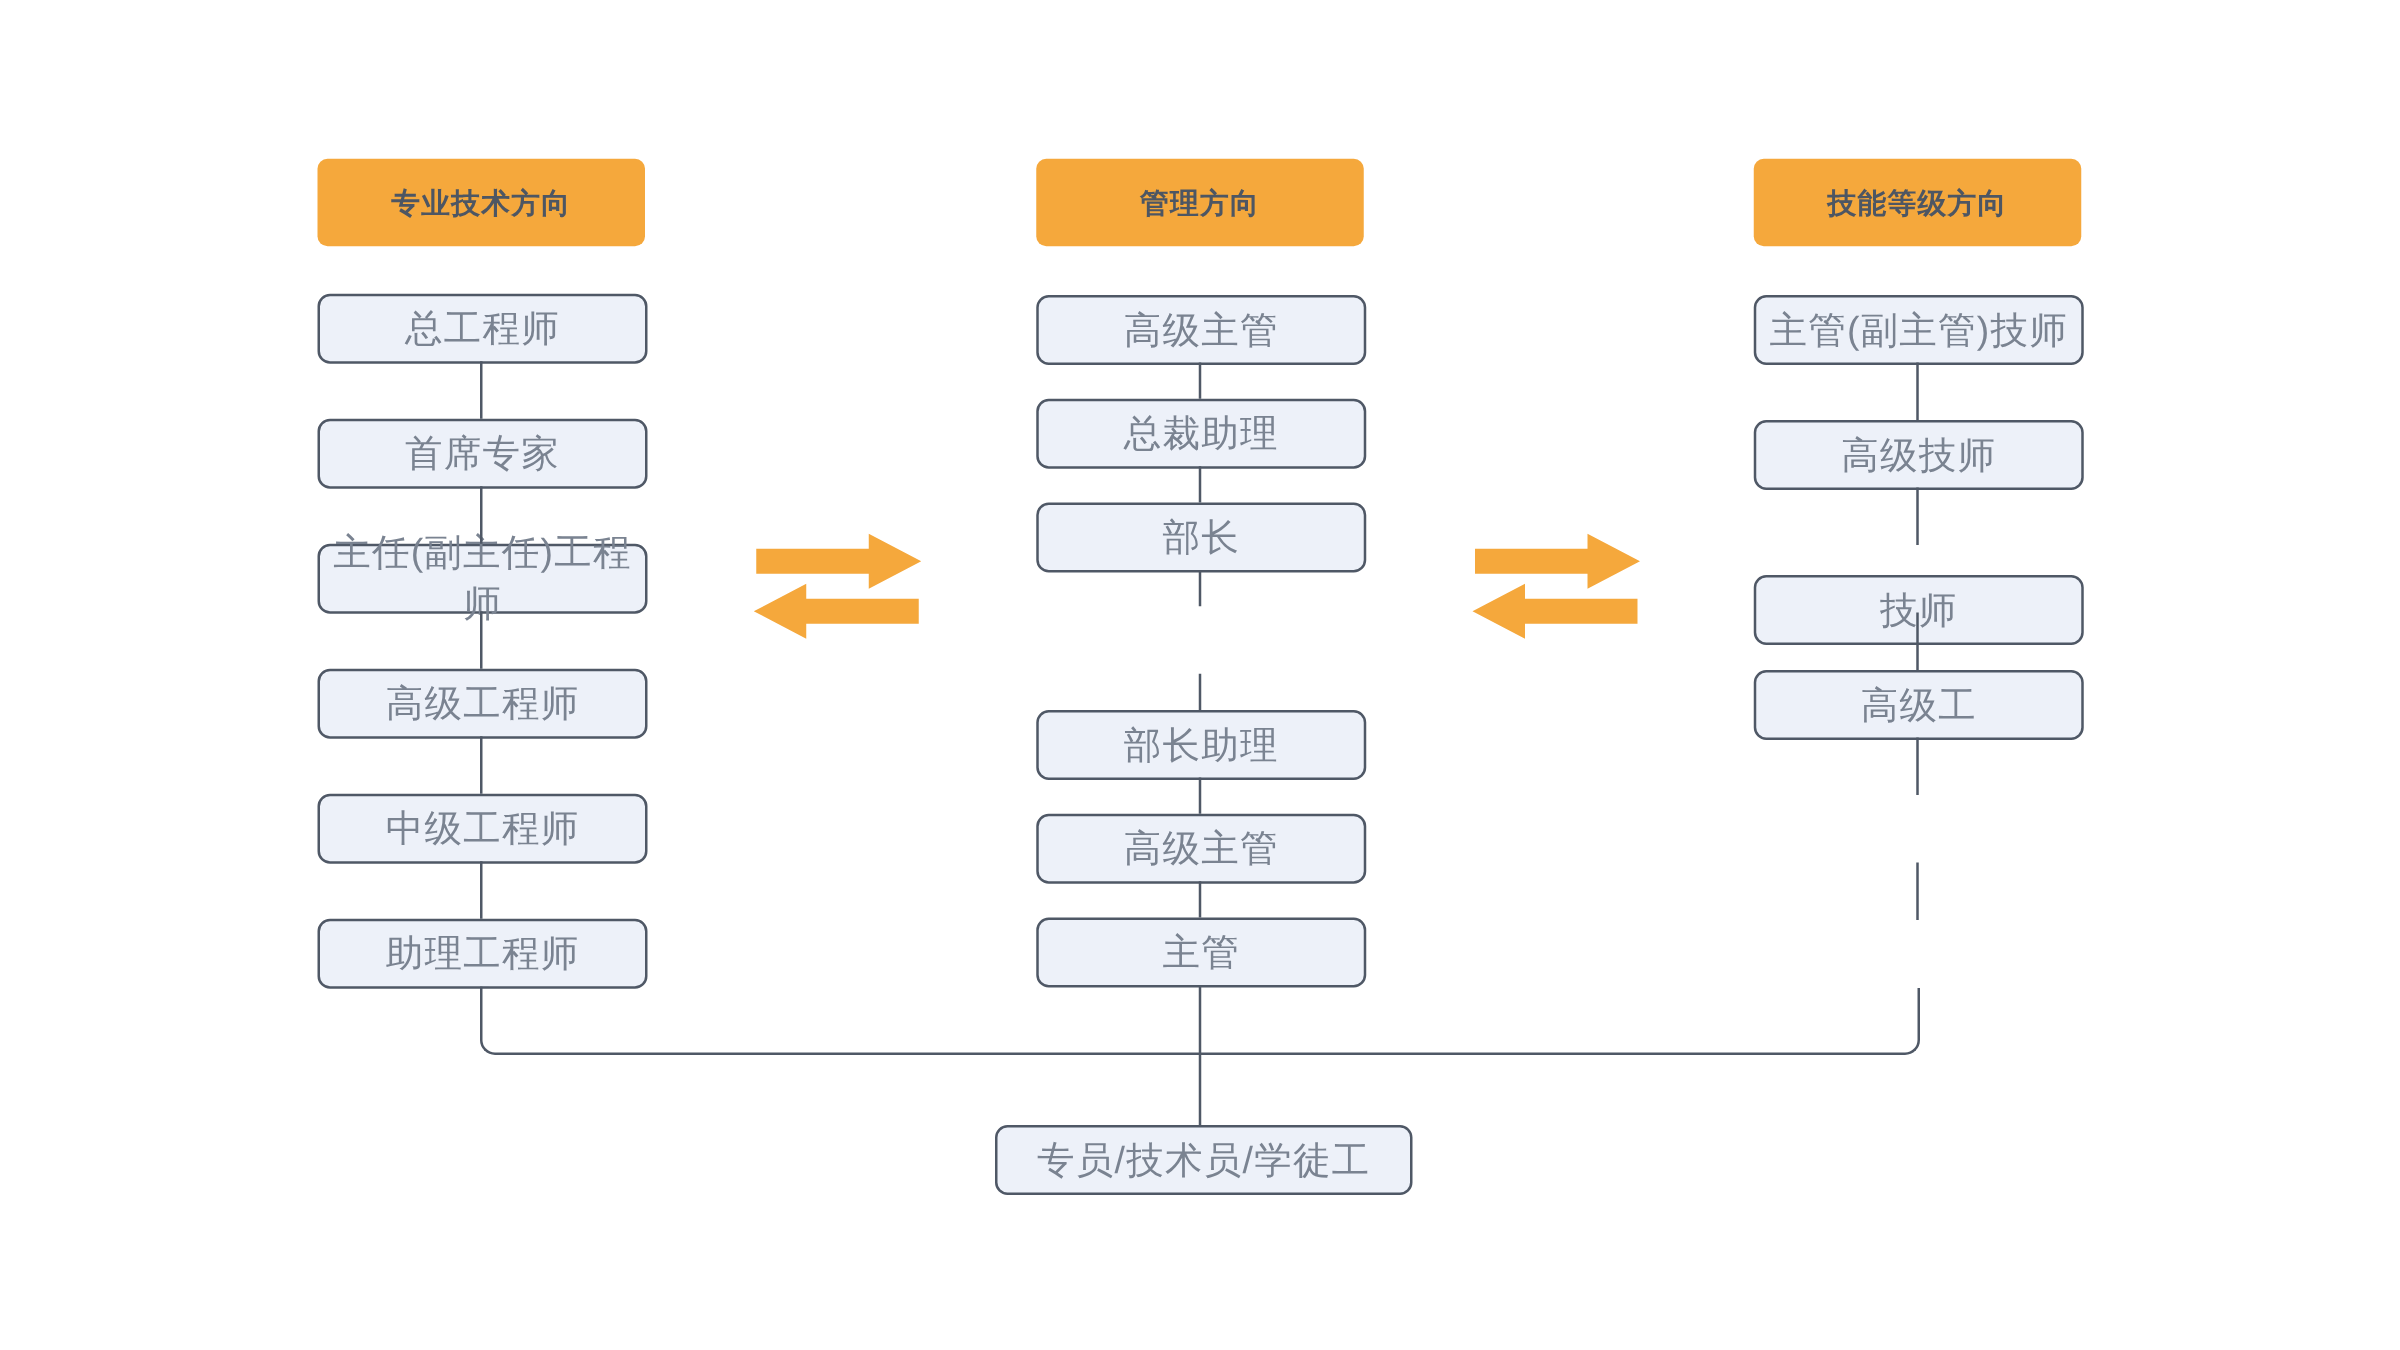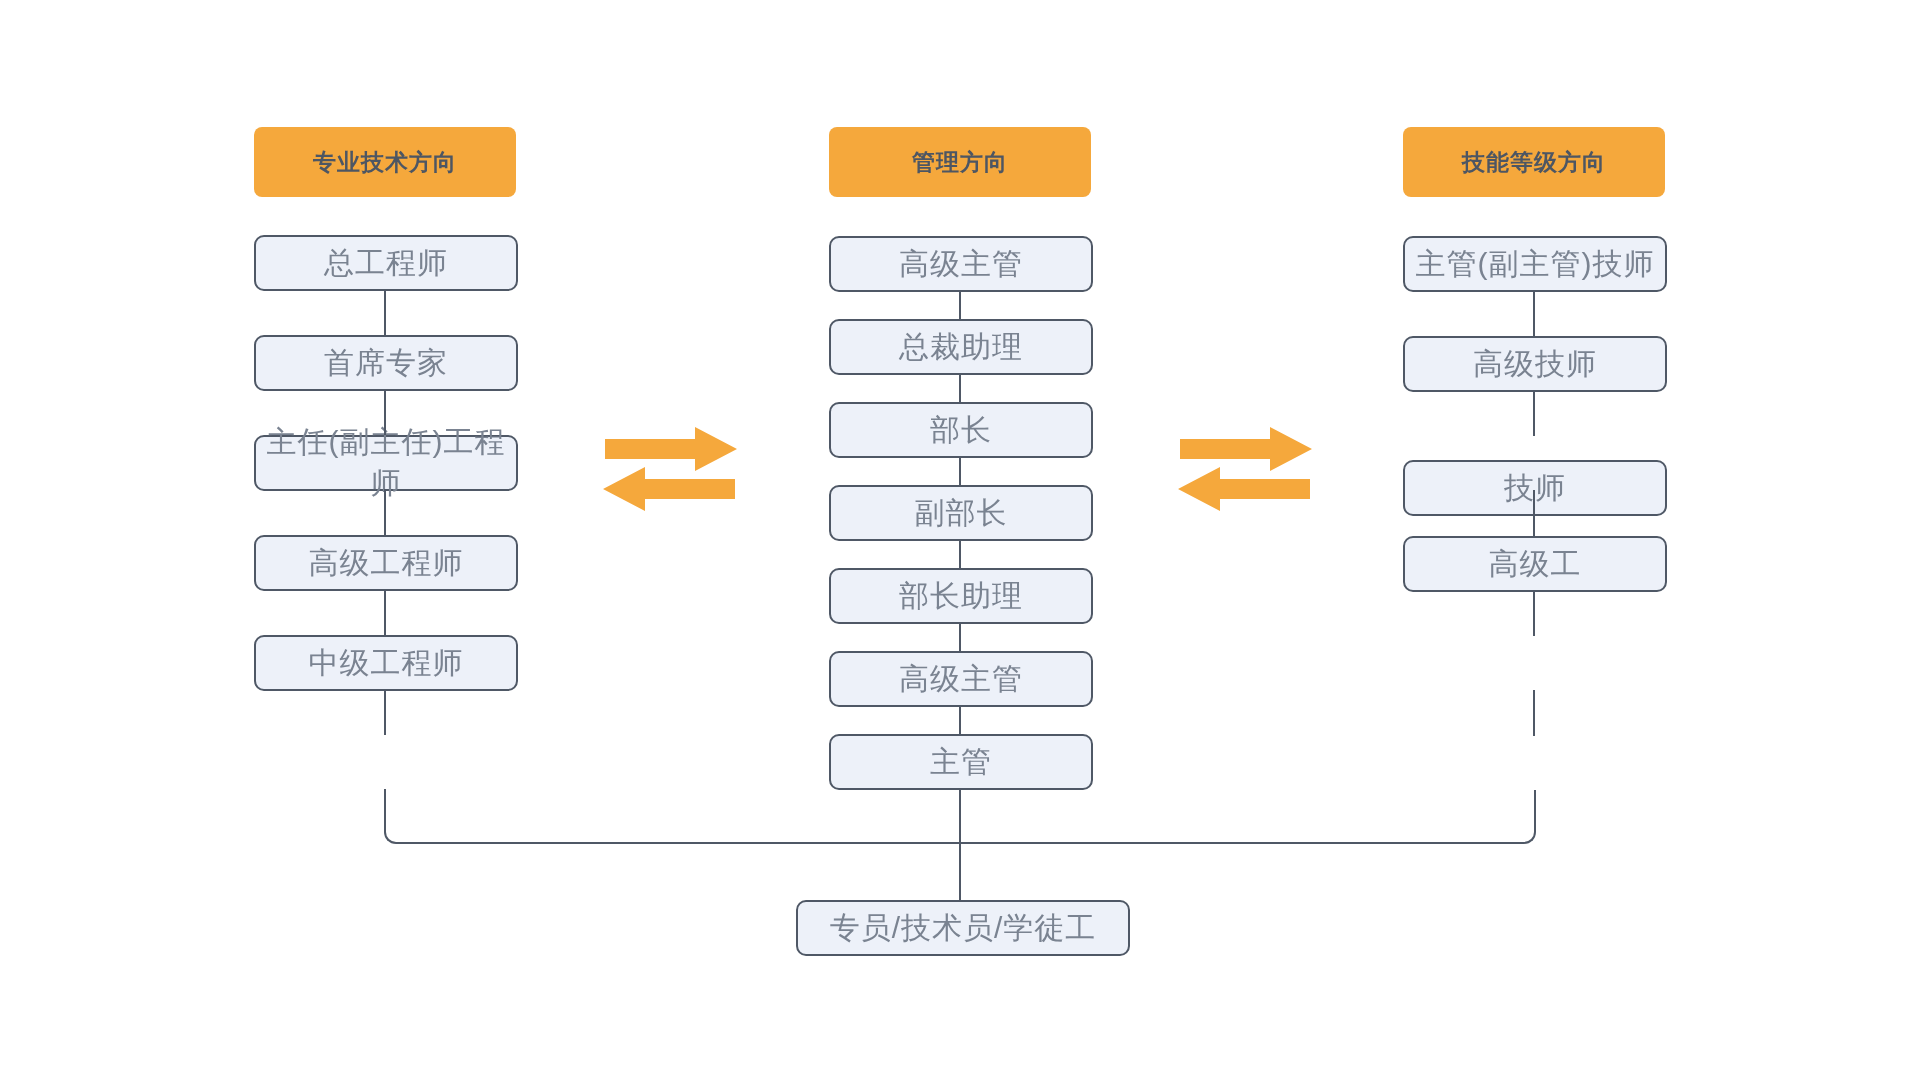--- a/index.html
+++ b/index.html
@@ -56,38 +56,38 @@
   </div>
   <div class="node" style="left:254px;top:435px;">
     <span>主任(副主任)工程师</span>
   </div>
   <div class="node" style="left:254px;top:535px;">
     <span>高级工程师</span>
   </div>
   <div class="node" style="left:254px;top:635px;">
     <span>中级工程师</span>
   </div>
+  <div class="node" style="left:254px;top:735px;">
+    <span>助理工程师</span>
+  </div>
 
   <div class="vline" style="left:384px;top:289px;height:46px;"></div>
   <div class="vline" style="left:384px;top:389px;height:46px;"></div>
   <div class="vline" style="left:384px;top:489px;height:46px;"></div>
   <div class="vline" style="left:384px;top:589px;height:46px;"></div>
   <div class="vline" style="left:384px;top:689px;height:46px;"></div>
 
   <div class="node" style="left:829px;top:236px;">
     <span>高级主管</span>
   </div>
   <div class="node" style="left:829px;top:319px;">
     <span>总裁助理</span>
   </div>
   <div class="node" style="left:829px;top:402px;">
     <span>部长</span>
-  </div>
-  <div class="node" style="left:829px;top:485px;">
-    <span>副部长</span>
   </div>
   <div class="node" style="left:829px;top:568px;">
     <span>部长助理</span>
   </div>
   <div class="node" style="left:829px;top:651px;">
     <span>高级主管</span>
   </div>
   <div class="node" style="left:829px;top:734px;">
     <span>主管</span>
   </div>

